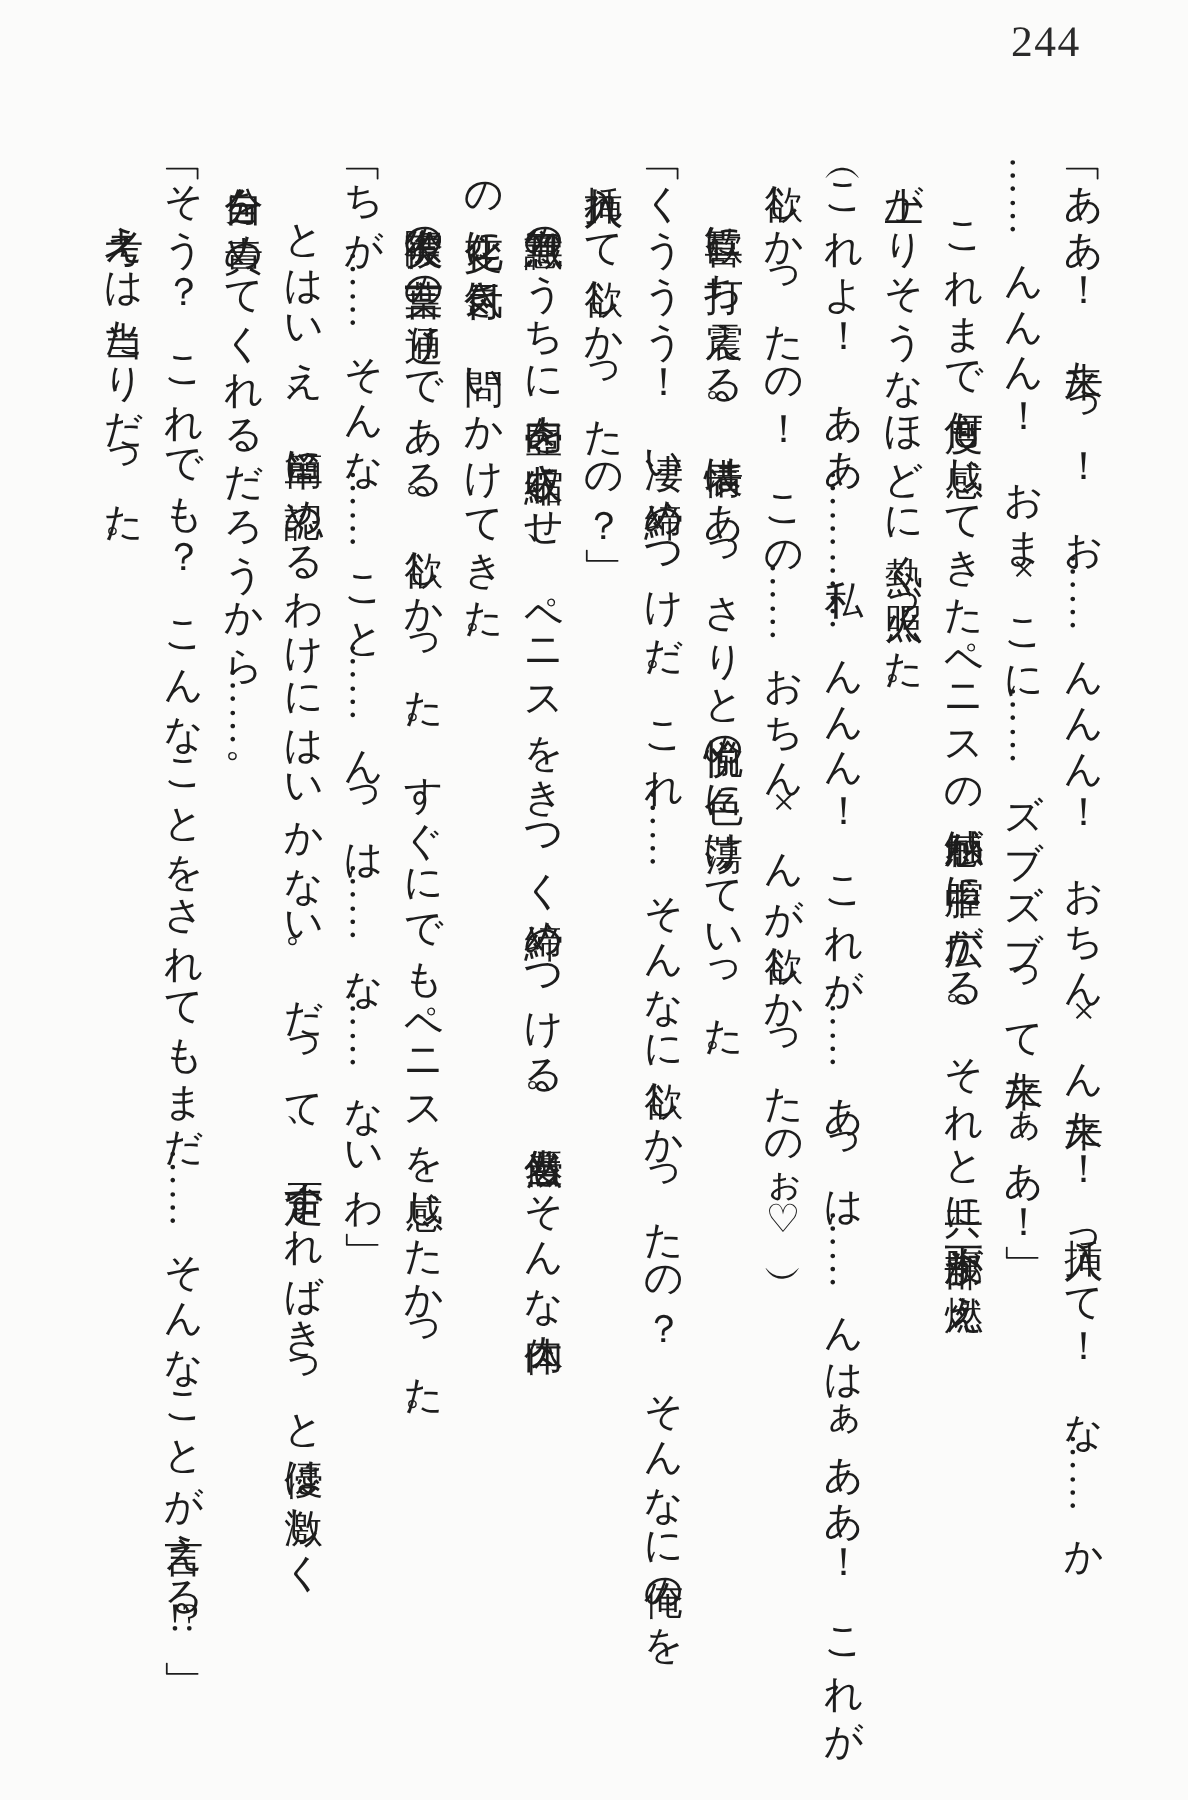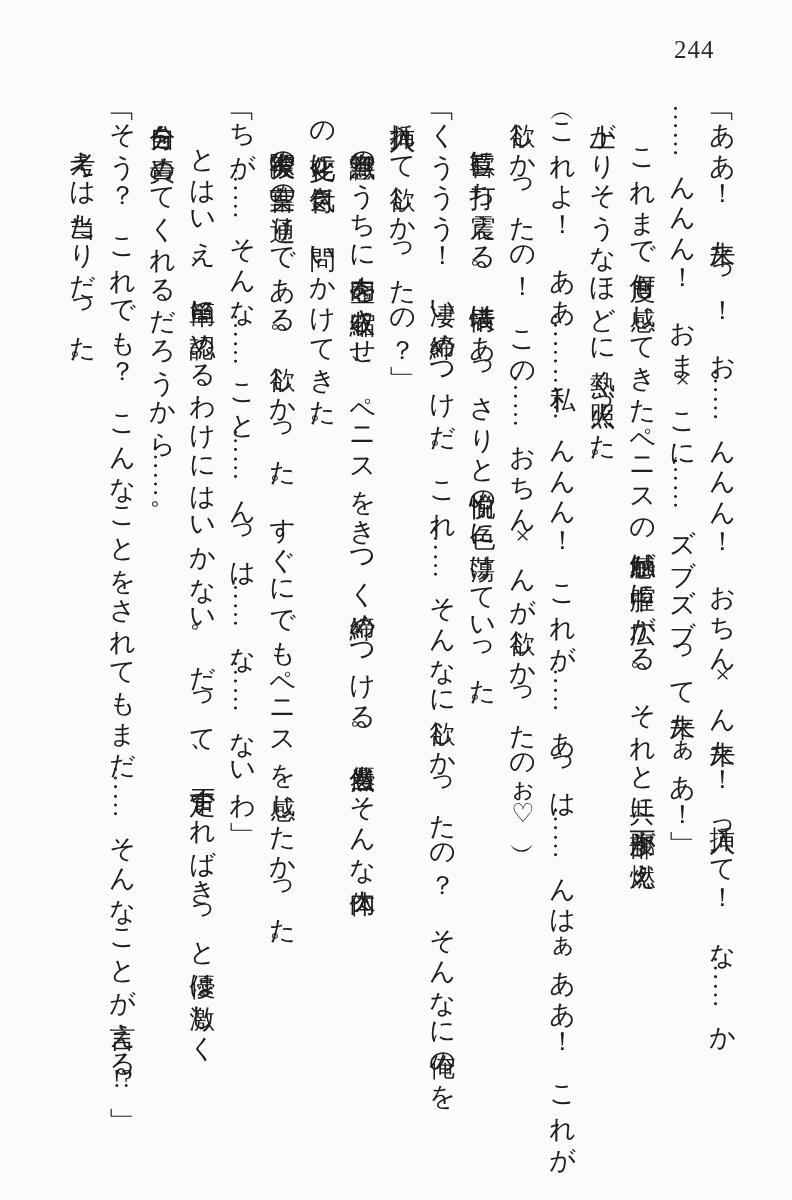--- a/index.html
+++ b/index.html
@@ -15,22 +15,22 @@
     font-family: "Liberation Serif", "DejaVu Serif", serif;
   }
   .page {
     position: absolute;
     inset: 0;
     background: #fbfbfa;
   }
   .page-number {
     position: absolute;
     left: 674px;
-    top: 36px;
-    font-size: 25px;
+    top: 12px;
+    font-size: 29px;
     letter-spacing: 1px;
     color: #2a2a2a;
     font-family: "Liberation Serif", "DejaVu Serif", serif;
   }
   .text-block {
     position: absolute;
     top: 104px;
     right: 50px;
     height: 1032px;
     writing-mode: vertical-rl;

